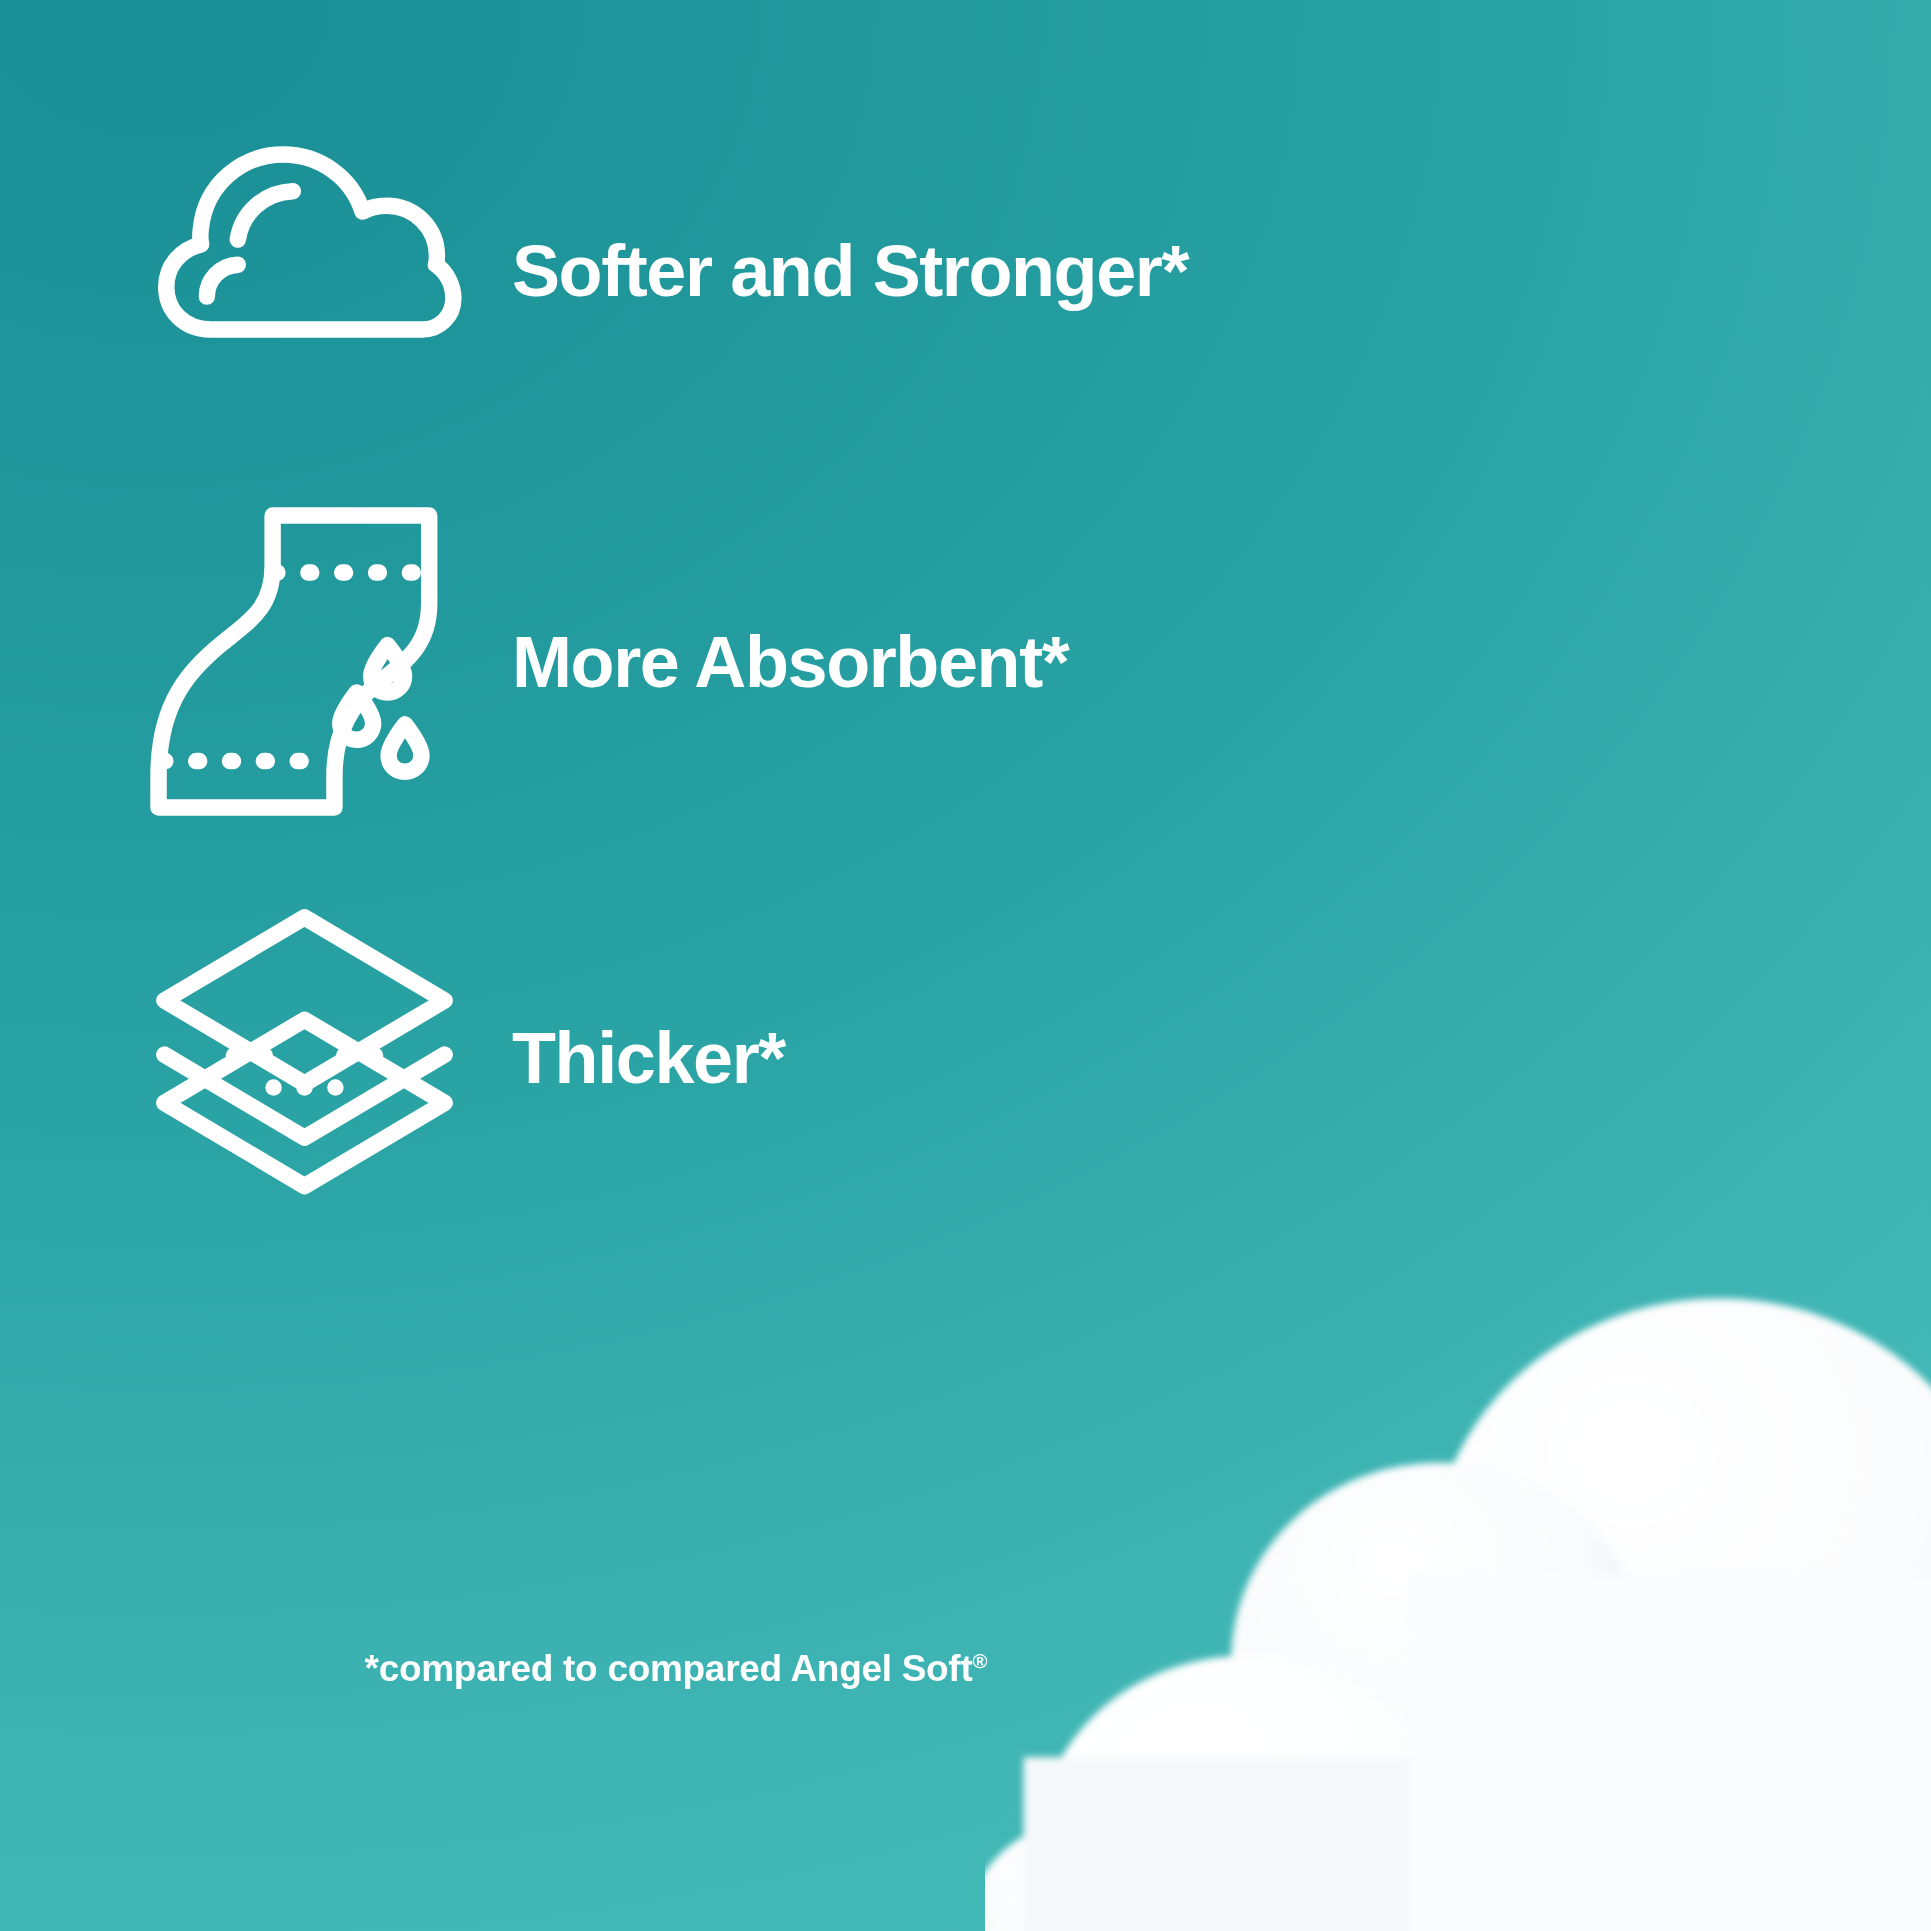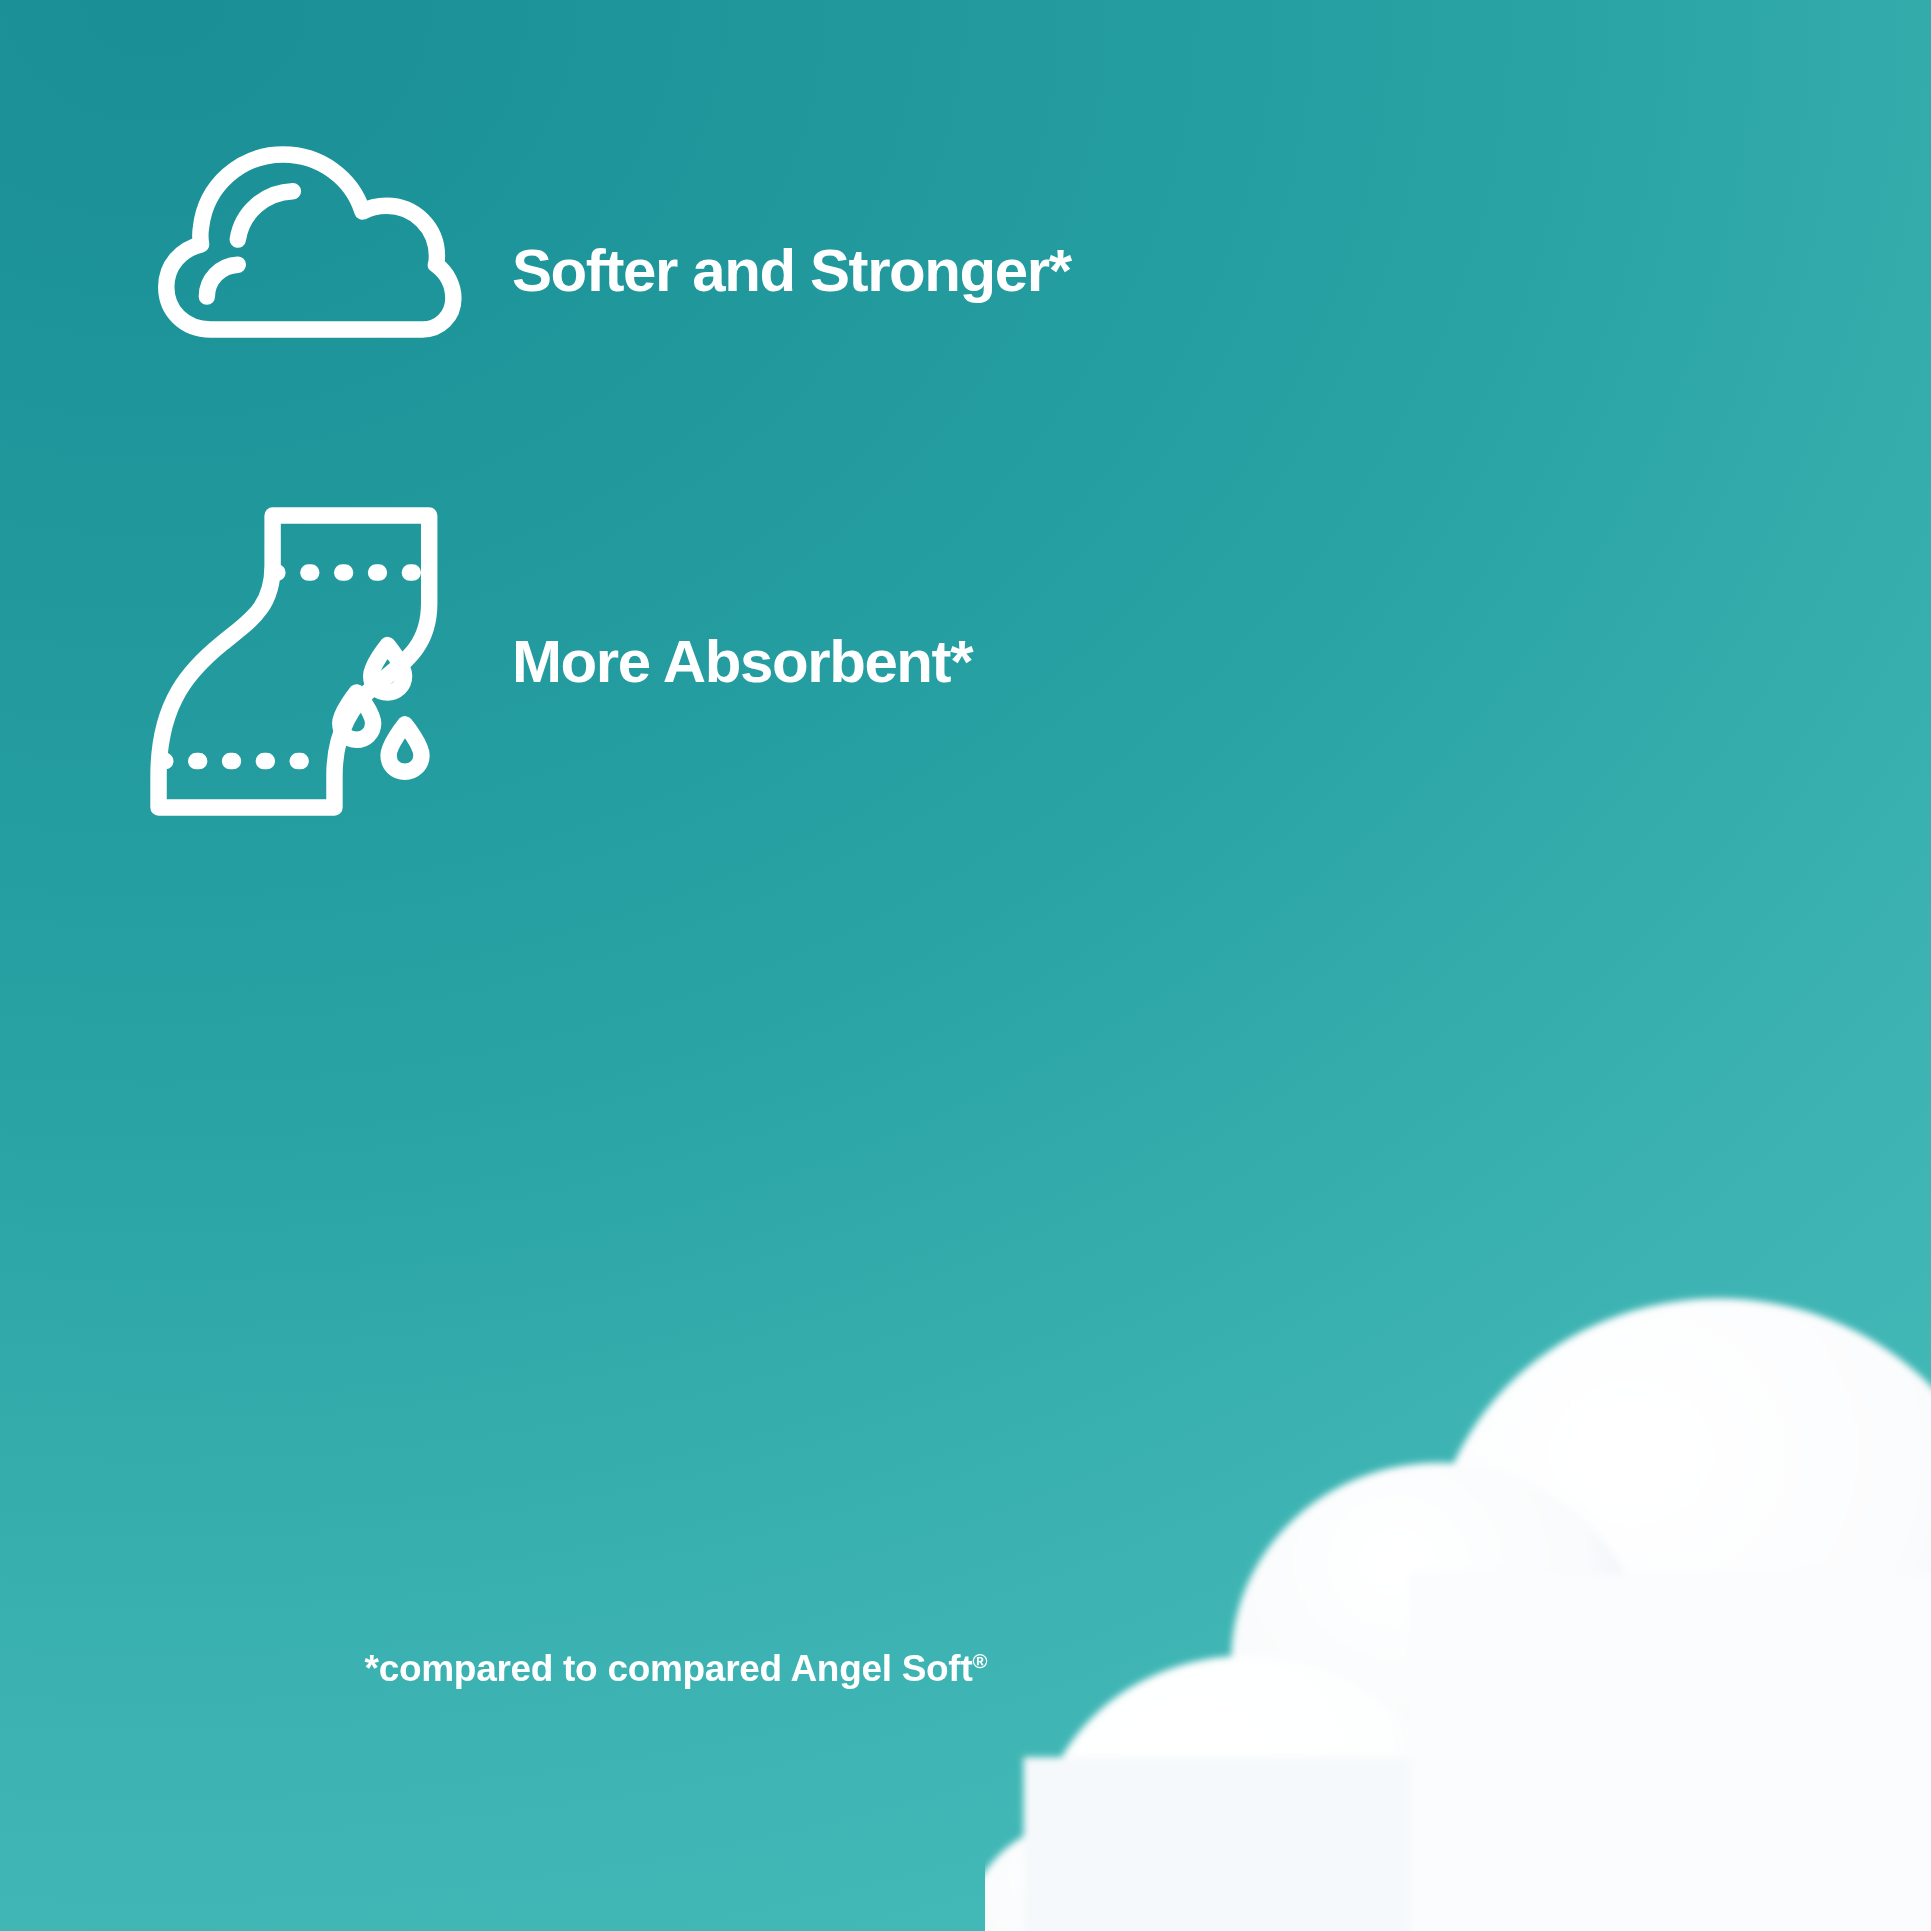--- a/index.html
+++ b/index.html
@@ -48,21 +48,21 @@
 
   .feature-icon svg {
     width: 100%;
     height: 100%;
     display: block;
     overflow: visible;
   }
 
   .feature-label {
     color: #ffffff;
-    font-size: 60px;
+    font-size: 72px;
     font-weight: bold;
     letter-spacing: -1.4px;
     line-height: 1;
     white-space: nowrap;
     margin-left: 48px;
     font-family: "Liberation Sans", sans-serif;
   }
 
   #row-softer   { top: 111px; }
   #row-absorbent{ top: 502px; }
@@ -164,20 +164,47 @@
                    C 269 230 252 251 252 262
                    C 252 272 259 279 269 279
                    C 278 279 286 272 286 262
                    C 286 251 269 230 269 230 Z"></path>
         </g>
       </svg>
     </div>
     <div class="feature-label">More Absorbent*</div>
   </div>
 
+  <div class="feature-row" id="row-thicker">
+    <div class="feature-icon">
+      <svg viewBox="0 0 330 330" xmlns="http://www.w3.org/2000/svg">
+        <g fill="none" stroke="#ffffff" stroke-width="17" stroke-linecap="round" stroke-linejoin="round">
+
+          <path d="M 165 20 L 310 106 L 165 192 L 20 106 Z"></path>
+
+          <path d="M 165 126 L 310 212 L 165 298 L 20 212 Z"></path>
+
+          <path d="M 20 162 L 165 248 L 310 162"></path>
+        </g>
+        <g fill="#ffffff">
+
+          <circle cx="92" cy="163" r="8.5"></circle>
+          <circle cx="124" cy="163" r="8.5"></circle>
+
+          <circle cx="206" cy="163" r="8.5"></circle>
+          <circle cx="238" cy="163" r="8.5"></circle>
+
+          <circle cx="133" cy="196" r="8.5"></circle>
+          <circle cx="165" cy="196" r="8.5"></circle>
+          <circle cx="197" cy="196" r="8.5"></circle>
+        </g>
+      </svg>
+    </div>
+    <div class="feature-label">Thicker*</div>
+  </div>
 
   <div id="footnote">
     <span>*compared to compared Angel Soft</span><span class="reg">®</span>
   </div>
 
   <div id="corner-cloud">
     <svg viewBox="0 0 1020 760" xmlns="http://www.w3.org/2000/svg">
       <defs>
         <radialGradient id="puffA" cx="35%" cy="28%" r="80%">
           <stop offset="0%" stop-color="#ffffff"></stop>

